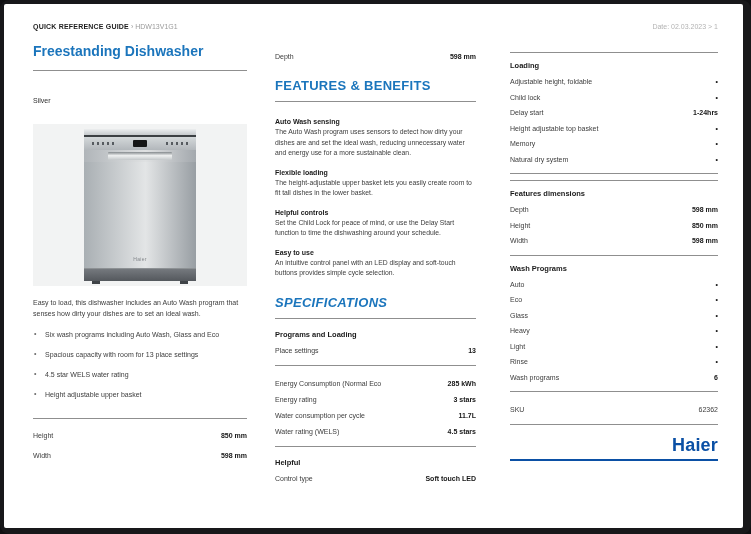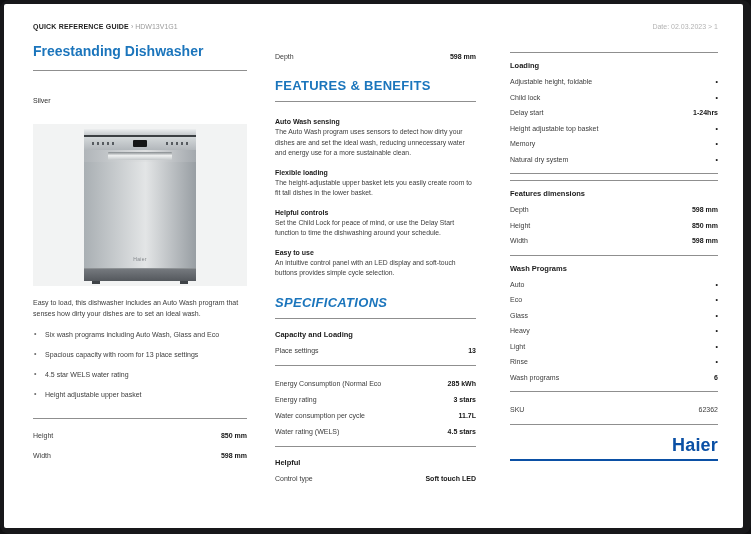--- a/index.html
+++ b/index.html
@@ -170,21 +170,21 @@
         <div class="feature">
           <div class="f-title">Easy to use</div>
           <div class="f-text">An intuitive control panel with an LED display and soft-touch buttons provides simple cycle selection.</div>
         </div>
       </div>
 
       <div class="blue-head spec-head">SPECIFICATIONS</div>
       <hr class="rule spec-rule">
 
       <div class="spec-group">
-        <div class="group-title">Capacity and Loading</div>
+        <div class="group-title">Programs and Loading</div>
         <div class="spec-row">
           <span class="lbl">Place settings</span>
           <span class="val">13</span>
         </div>
       </div>
       <hr class="rule group-sep">
 
       <div class="spec-group">
         <div class="spec-row">
           <span class="lbl">Energy Consumption (Normal Eco</span>

